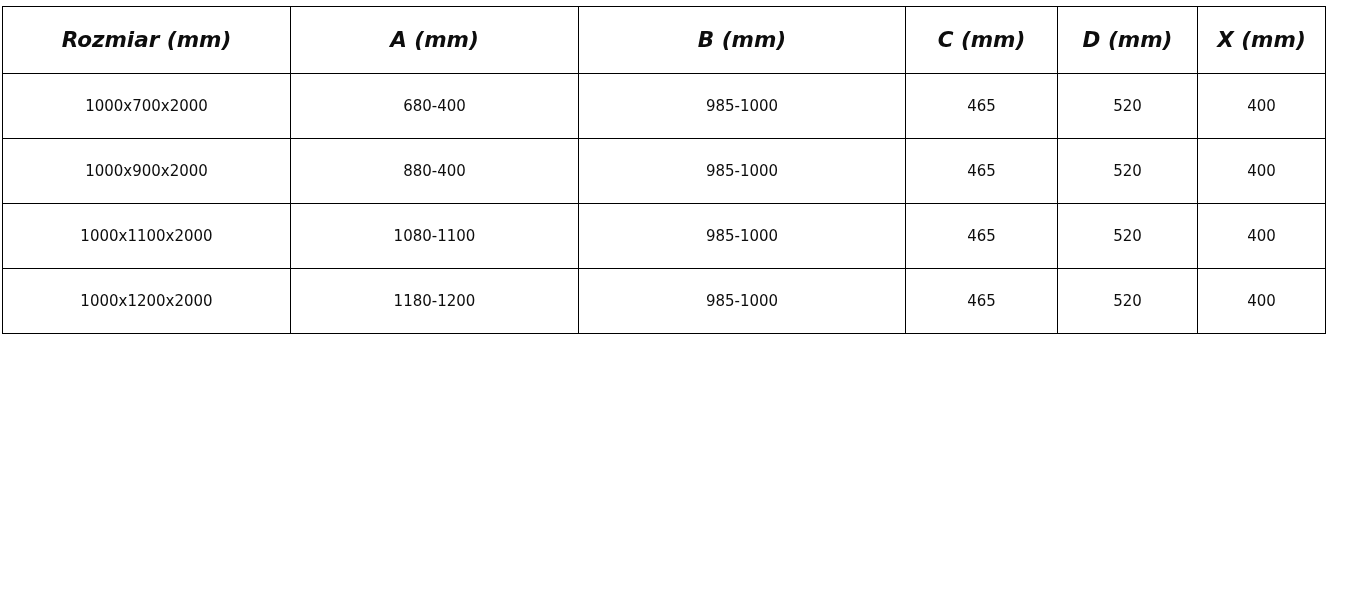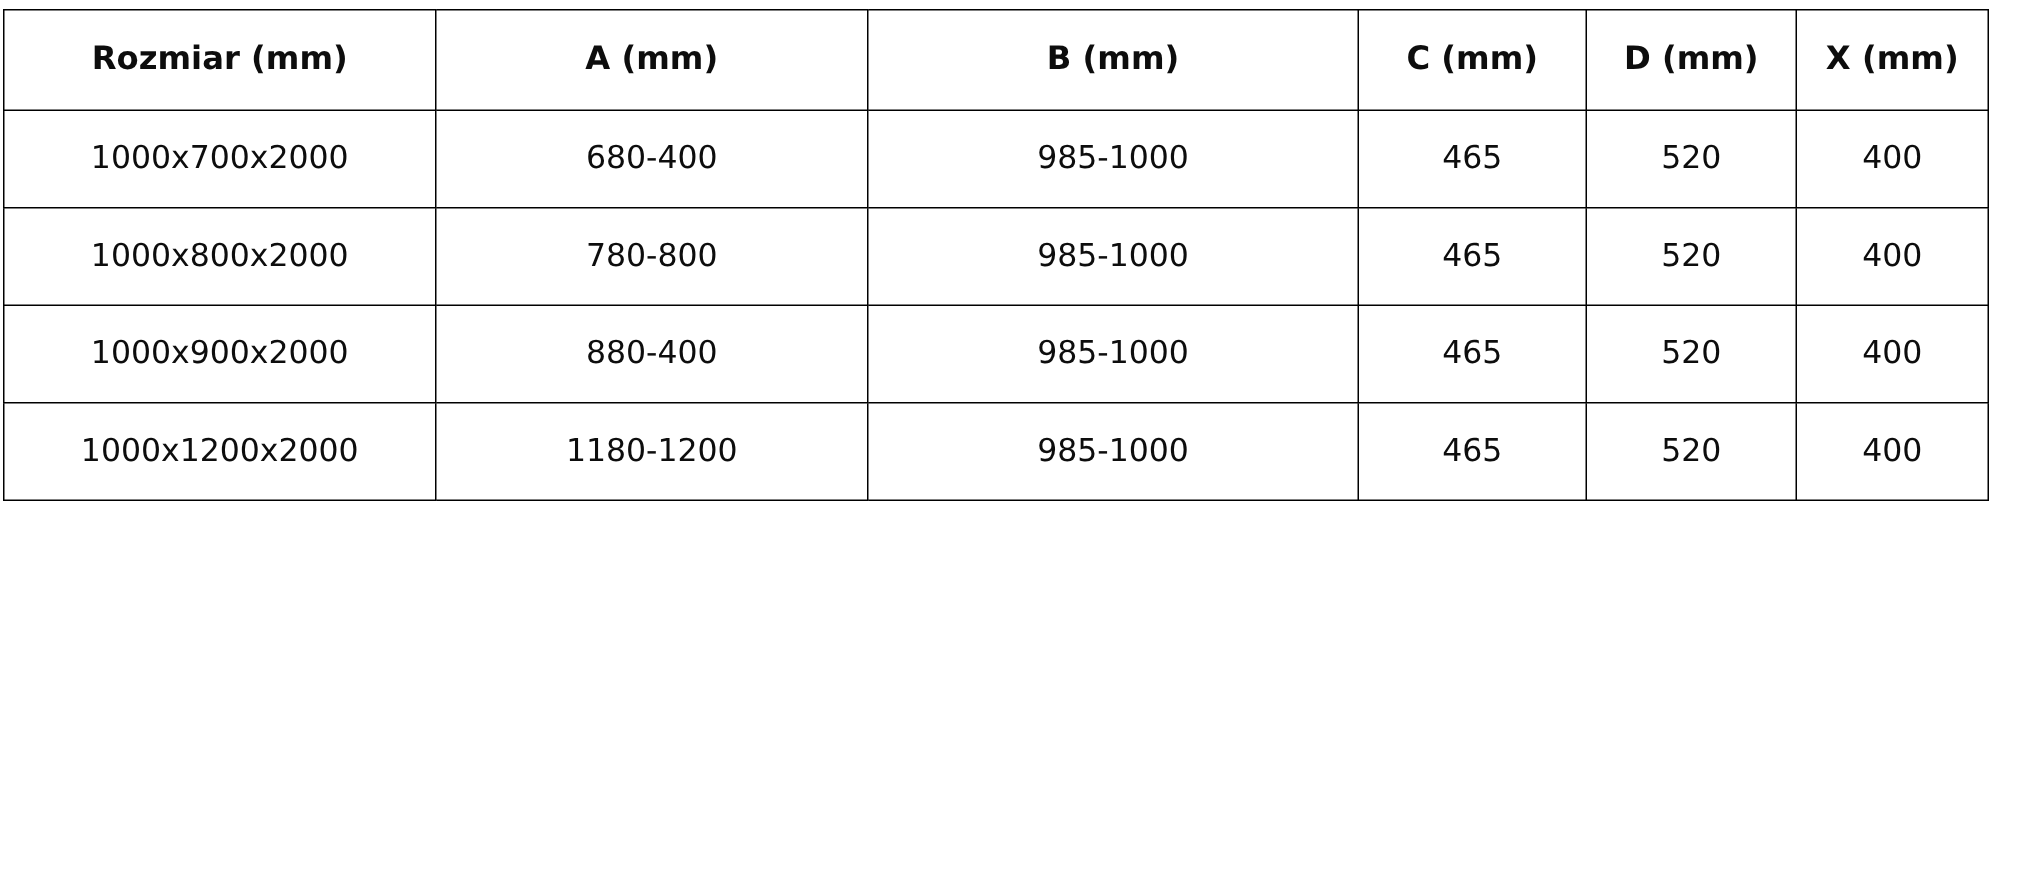--- a/index.html
+++ b/index.html
@@ -23,32 +23,33 @@
     border-collapse: collapse;
     table-layout: fixed;
     width: 1323px;
     margin: 0 0 0 2px;
   }
   table.spec-table td,
   table.spec-table th {
     border: 1px solid #000000;
     text-align: center;
     vertical-align: middle;
-    font-size: 21px;
+    font-size: 15px;
     line-height: 1.1;
     padding: 0;
     height: 64px;
     color: #0d0d0d;
     background: #ffffff;
     white-space: nowrap;
   }
   table.spec-table thead th {
     font-weight: bold;
     height: 66px;
     font-size: 21.5px;
+    font-style: italic;
   }
   table.spec-table tbody td {
     font-weight: normal;
   }
   
   col.c0 { width: 288px; }
   col.c1 { width: 288px; }
   col.c2 { width: 327px; }
   col.c3 { width: 152px; }
   col.c4 { width: 140px; }
@@ -80,30 +81,30 @@
     <tbody>
       <tr>
         <td>1000x700x2000</td>
         <td>680-400</td>
         <td>985-1000</td>
         <td>465</td>
         <td>520</td>
         <td>400</td>
       </tr>
       <tr>
-        <td>1000x800x2000</td>
-        <td>780-800</td>
+        <td>1000x900x2000</td>
+        <td>880-400</td>
         <td>985-1000</td>
         <td>465</td>
         <td>520</td>
         <td>400</td>
       </tr>
       <tr>
-        <td>1000x900x2000</td>
-        <td>880-400</td>
+        <td>1000x1100x2000</td>
+        <td>1080-1100</td>
         <td>985-1000</td>
         <td>465</td>
         <td>520</td>
         <td>400</td>
       </tr>
       <tr>
         <td>1000x1200x2000</td>
         <td>1180-1200</td>
         <td>985-1000</td>
         <td>465</td>

